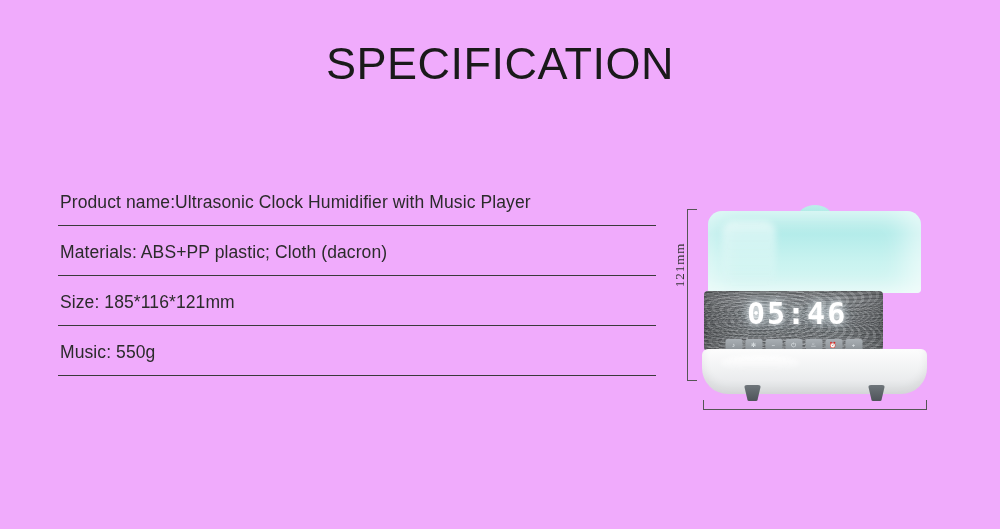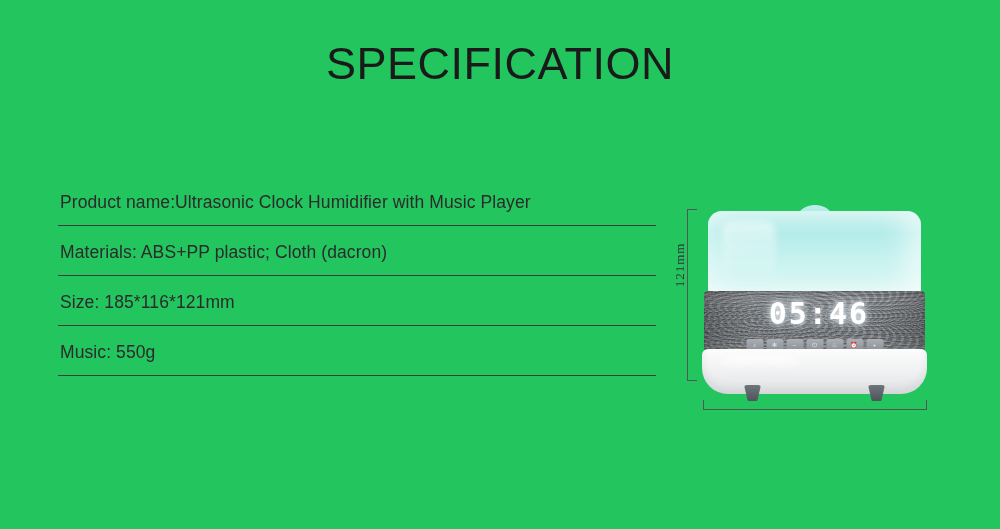--- a/index.html
+++ b/index.html
@@ -5,21 +5,21 @@
 <style>
   html,body{margin:0;padding:0;}
   body{
     width:1000px;height:529px;
     background:#ffffff;
     font-family:"Liberation Sans", sans-serif;
     overflow:hidden;
     position:relative;
     -webkit-font-smoothing:antialiased;
   }
-  #page{position:relative;width:1000px;height:529px;background:#22c55e;}
+  #page{position:relative;width:1000px;height:529px;background:#f0abfc;}
 
   
   .title{
     position:absolute;
     left:0;top:38px;width:1000px;
     text-align:center;
     font-size:45px;
     font-weight:400;
     letter-spacing:0.5px;
     color:#1a1a1a;
@@ -136,21 +136,21 @@
     left:14px; top:10px;
     width:54px;height:66px;
     background:linear-gradient(180deg,rgba(255,255,255,.55),rgba(255,255,255,0));
     border-radius:12px;
     filter:blur(3px);
   }
   
   .fabric{
     position:absolute;
     left:2px; top:86px;
-    width:221px; height:62px;
+    width:179px; height:62px;
     background:
       repeating-linear-gradient(178deg,
         rgba(255,255,255,.16) 0px,
         rgba(255,255,255,.16) 1px,
         rgba(0,0,0,.10) 1px,
         rgba(0,0,0,.10) 2px,
         rgba(255,255,255,.06) 2px,
         rgba(255,255,255,.06) 4px),
       linear-gradient(180deg,#8e9296 0%,#75797d 35%,#6d7175 70%,#7d8185 100%);
     border-radius:4px 4px 6px 6px;

